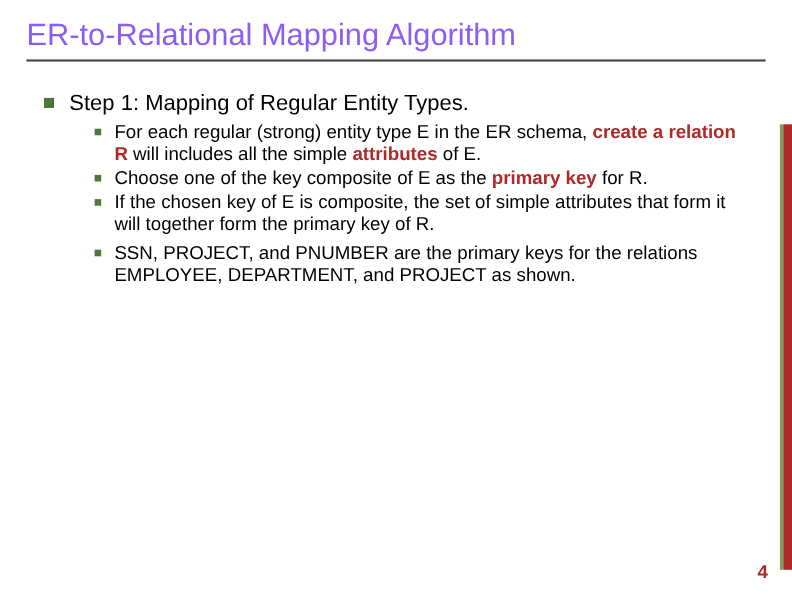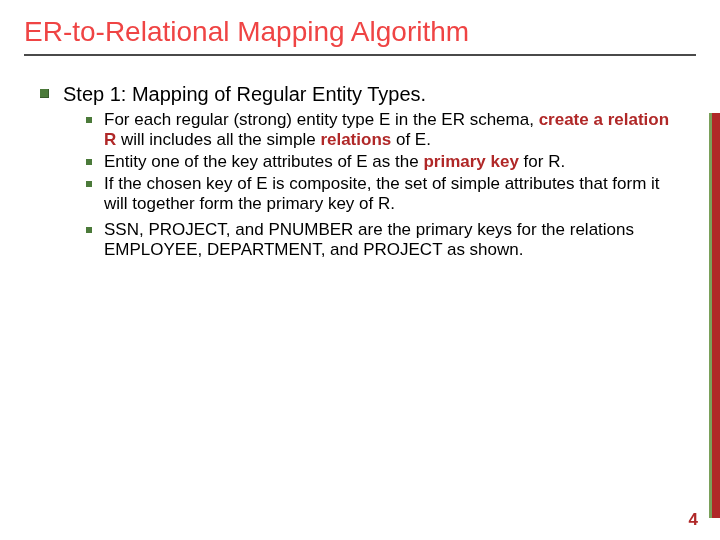--- a/index.html
+++ b/index.html
@@ -14,21 +14,21 @@
     width: 720px;
     height: 540px;
     position: relative;
     background: #ffffff;
   }
   .title-block {
     padding: 16px 24px 8px 24px;
   }
   .title {
     font-size: 28px;
-    color: #ef4444;
+    color: #8b5cf6;
     font-weight: normal;
   }
   .title-underline {
     margin-top: 6px;
     height: 2px;
     background: #4a4a4a;
     width: 100%;
   }
   .content {
     padding: 18px 40px 0 40px;
@@ -120,27 +120,27 @@
 
     <div class="lvl1">
       <span class="bullet"></span>
       <span class="text">Step 1: Mapping of Regular Entity Types.</span>
     </div>
 
     <div class="lvl2-group">
       <div class="lvl2">
         <span class="bullet"></span>
         <span class="text">
-          <span>For each regular (strong) entity type E in the ER schema, </span><span class="emph">create a relation R</span><span> will includes all the simple </span><span class="emph">relations</span><span> of E.</span>
+          <span>For each regular (strong) entity type E in the ER schema, </span><span class="emph">create a relation R</span><span> will includes all the simple </span><span class="emph">attributes</span><span> of E.</span>
         </span>
       </div>
       <div class="lvl2">
         <span class="bullet"></span>
         <span class="text">
-          <span>Entity one of the key attributes of E as the </span><span class="emph">primary key</span><span> for R.</span>
+          <span>Choose one of the key composite of E as the </span><span class="emph">primary key</span><span> for R.</span>
         </span>
       </div>
       <div class="lvl2">
         <span class="bullet"></span>
         <span class="text">If the chosen key of E is composite, the set of simple attributes that form it will together form the primary key of R.</span>
       </div>
     </div>
 
 
     <div class="lvl2-group">

